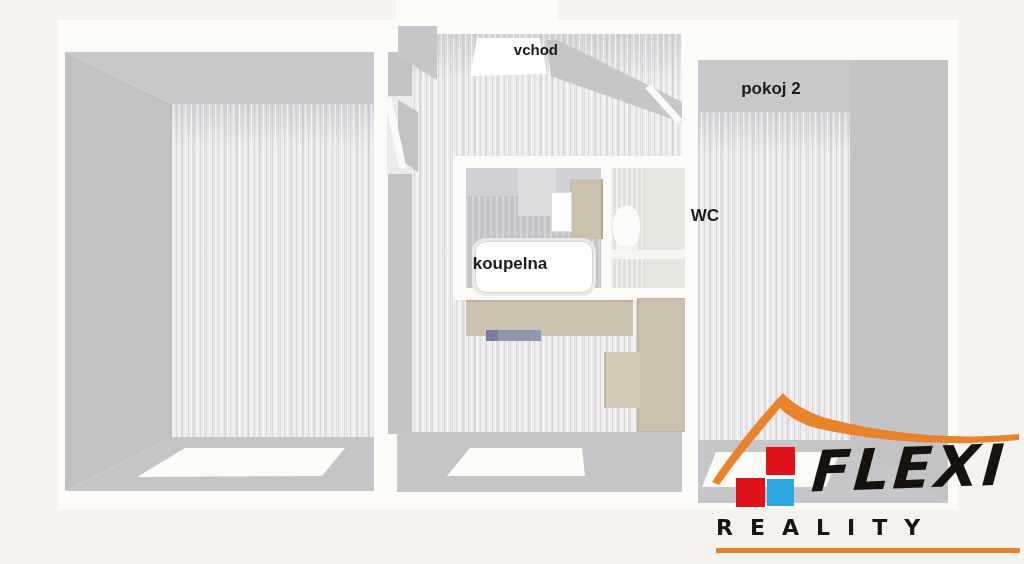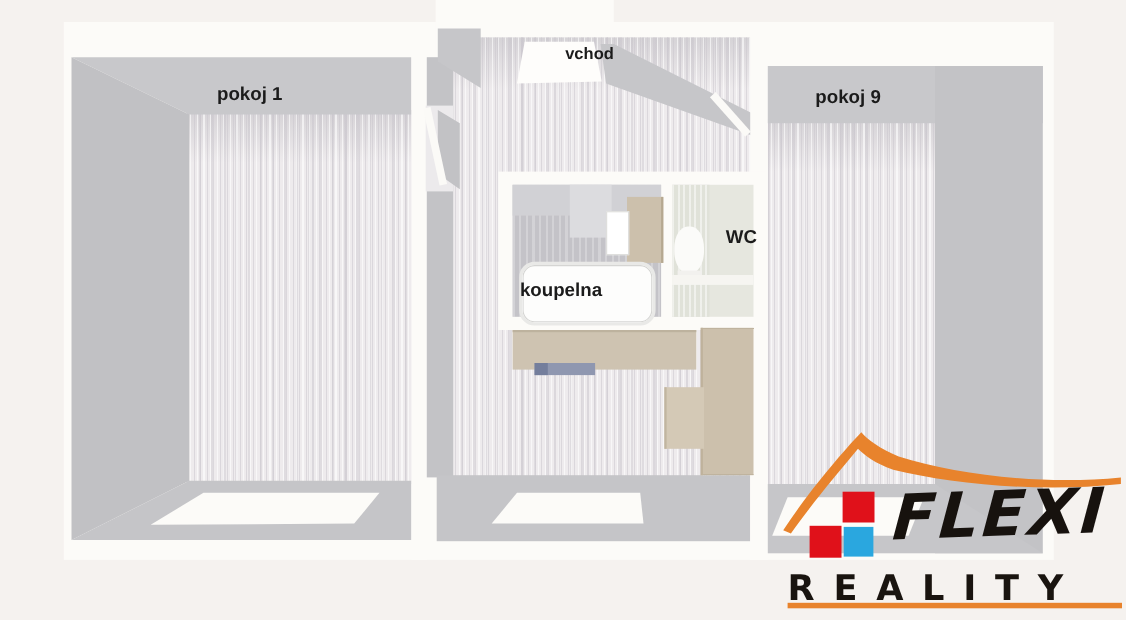--- a/index.html
+++ b/index.html
@@ -36,21 +36,21 @@
   .logo-flexi{
     position:absolute;color:#17120e;
     font-family:"DejaVu Sans", sans-serif;
     font-weight:bold;font-style:italic;
     font-size:57px;letter-spacing:3px;
     transform:skewX(-6deg) rotate(-2deg);
   }
   .logo-reality{
     position:absolute;color:#19140f;
     font-family:"DejaVu Sans", sans-serif;
-    font-weight:bold;font-size:32px;letter-spacing:17px;
+    font-weight:bold;font-size:22px;letter-spacing:17px;
   }
 </style>
 </head>
 <body>
 
 <div class="stage">
 
   <div class="abs white-wall" style="left:58px;top:20px;width:900px;height:489px;"></div>
   <div class="abs white-wall" style="left:396px;top:0;width:162px;height:46px;"></div>
 
@@ -102,25 +102,24 @@
   <div class="abs wctiles" style="left:611px;top:168px;width:34px;height:120px;"></div>
   <div class="abs" style="left:613px;top:206px;width:27px;height:43px;background:#fbfbf9;border-radius:45% 45% 48% 48%;"></div>
   <div class="abs" style="left:616px;top:246px;width:22px;height:12px;background:#f2f1ee;"></div>
   <div class="abs" style="left:611px;top:250px;width:74px;height:9px;background:#f6f5f1;"></div>
 
   <div class="abs tan" style="left:466px;top:300px;width:167px;height:34px;border-top:2px solid #bdb29e;background:#cec3b1;"></div>
   <div class="abs" style="left:486px;top:330px;width:43px;height:11px;background:#8f97b0;border-left:12px solid #747e9c;"></div>
   <div class="abs tan" style="left:637px;top:298px;width:46px;height:134px;border-left:2px solid #bfb29c;box-shadow:0 -1px 0 0 #bfb39e inset, 0 38px 0 -37px #bfb39e inset;"></div>
   <div class="abs" style="left:604px;top:352px;width:34px;height:56px;background:#d4c9b6;border-left:2px solid #c1b5a0;"></div>
 
-  <div class="lbl" style="left:157px;top:76px;width:140px;">pokoj 1</div>
-  <div class="lbl" style="left:701px;top:79px;width:140px;">pokoj 9</div>
+  <div class="lbl" style="left:701px;top:79px;width:140px;">pokoj 2</div>
   <div class="lbl" style="left:458px;top:41px;width:100px;font-size:15px;text-align:right;">vchod</div>
   <div class="lbl" style="left:440px;top:254px;width:140px;">koupelna</div>
-  <div class="lbl" style="left:644px;top:206px;width:60px;">WC</div>
+  <div class="lbl" style="left:659px;top:206px;width:60px;text-align:right;">WC</div>
 
   <div class="abs" style="left:690px;top:385px;width:334px;height:179px;">
     <svg width="334" height="179" viewBox="690 385 334 179">
       <path d="M 712,482
                C 733,450 763,414 783,393
                C 789,400 800,408 817,415
                C 870,432 950,441 1019,434
                L 1019,440
                C 945,448 865,440 812,427
                C 795,421 786,414 780,408

